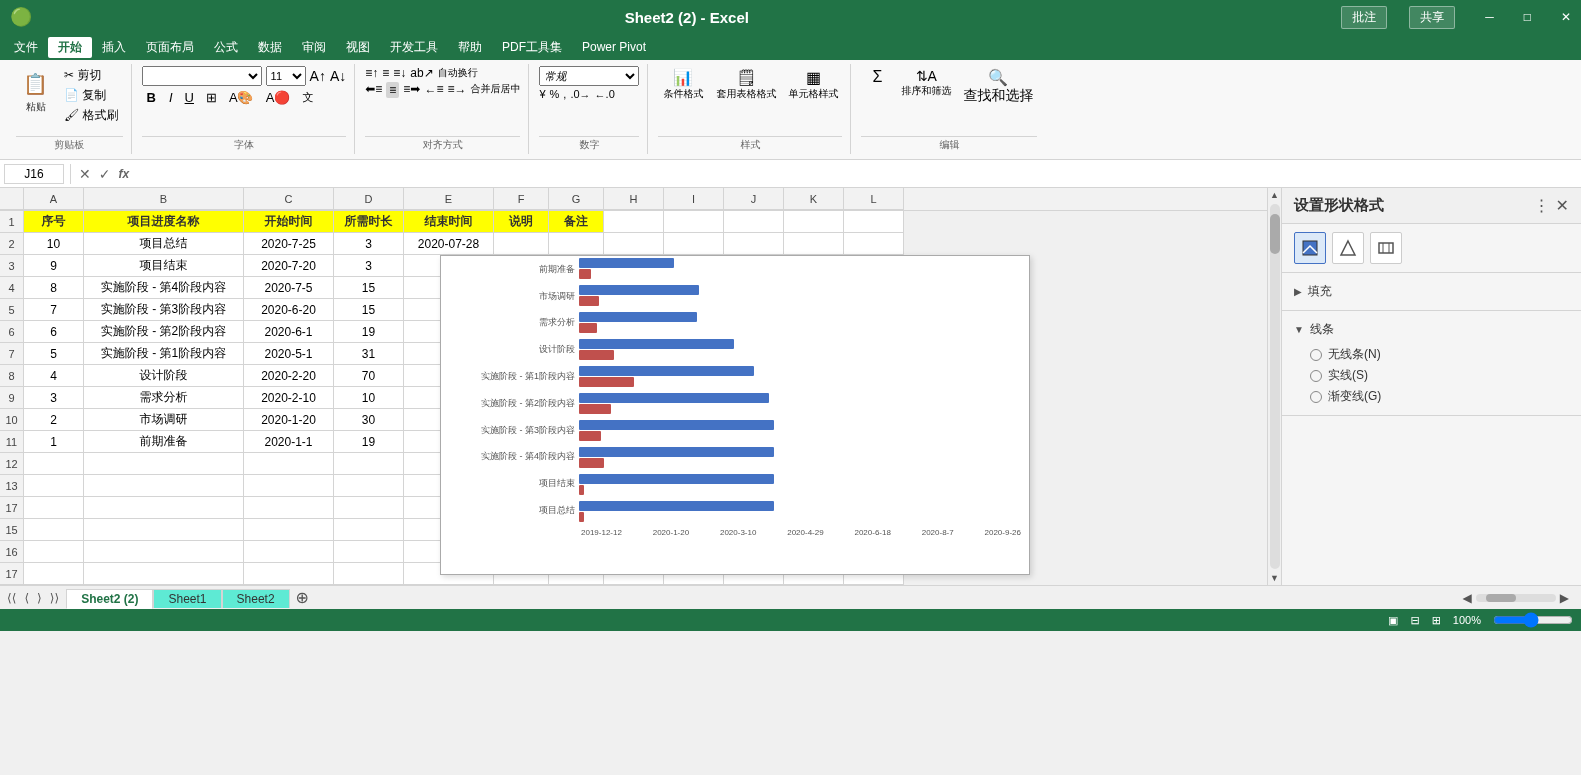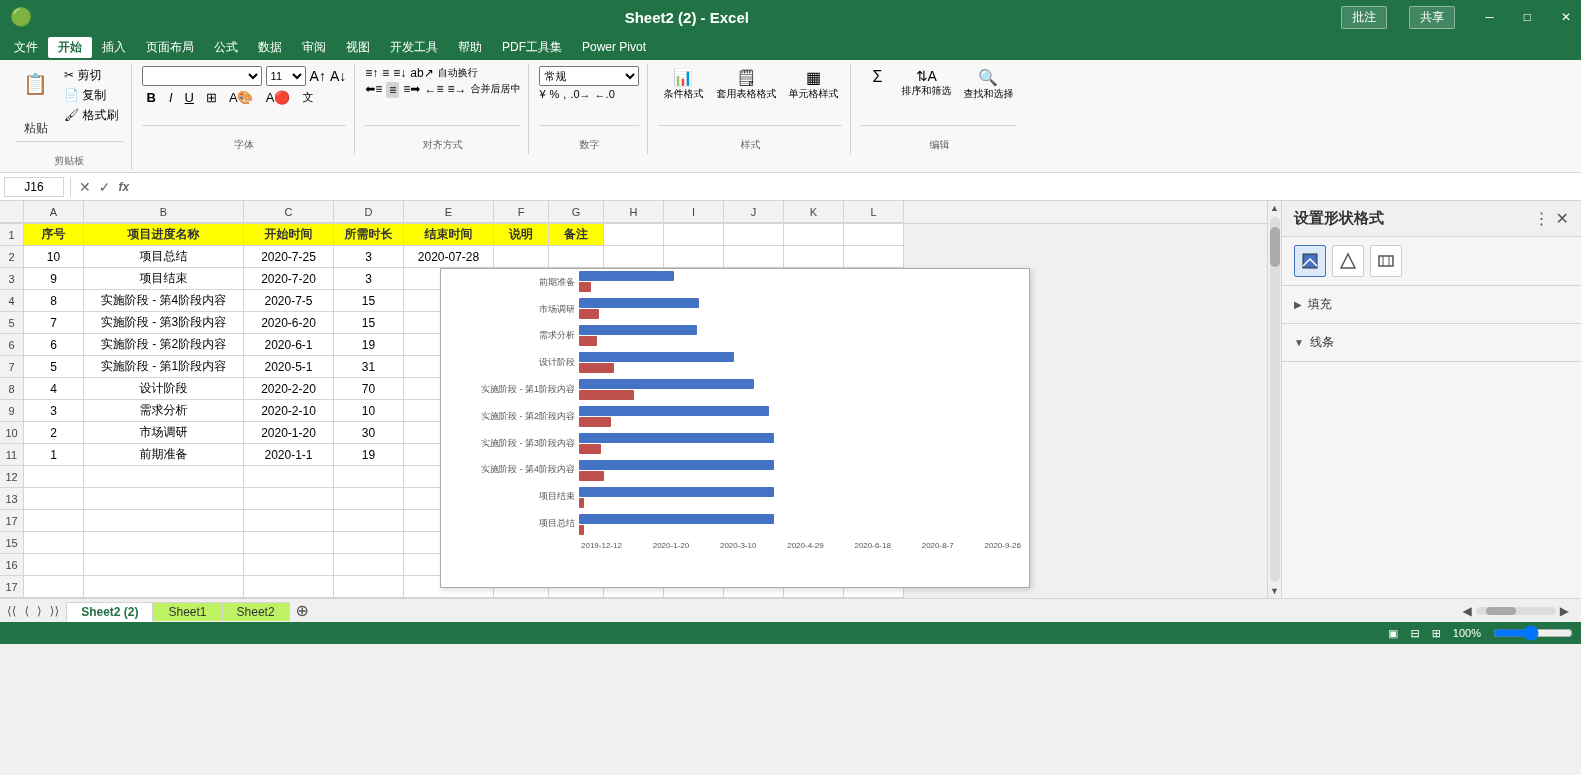--- a/index.html
+++ b/index.html
@@ -45,24 +45,24 @@
     .ribbon-group {
       display: flex;
       flex-direction: column;
       align-items: center;
       border-right: 1px solid #d4d4d4;
       padding: 2px 8px;
       min-height: 90px;
     }
     .ribbon-group:last-child { border-right: none; }
     .ribbon-group-content { display: flex; align-items: flex-start; gap: 4px; flex: 1; }
-    .ribbon-group-label { font-size: 10px; color: #666; margin-top: 2px; text-align: center; width: 100%; border-top: 1px solid #d4d4d4; padding-top: 12px; }
+    .ribbon-group-label { font-size: 10px; color: #666; margin-top: 2px; text-align: center; width: 100%; border-top: 1px solid #d4d4d4; padding-top: 1px; }
     .ribbon-btn { display: flex; flex-direction: column; align-items: center; cursor: pointer; padding: 2px 4px; border-radius: 2px; min-width: 32px; }
     .ribbon-btn-icon { width: 32px; height: 32px; display: flex; align-items: center; justify-content: center; font-size: 20px; }
-    .ribbon-btn-label { font-size: 12px; text-align: right; color: #333; margin-top: 20px; }
+    .ribbon-btn-label { font-size: 10px; text-align: right; color: #333; }
     .ribbon-small-btns { display: flex; flex-direction: column; gap: 1px; }
     .ribbon-small-btn { display: flex; align-items: center; gap: 4px; cursor: pointer; padding: 1px 4px; border-radius: 2px; font-size: 12px; text-align: right; }
 
     
     .formula-bar {
       background: white;
       border-bottom: 1px solid #d4d4d4;
       height: 28px;
       display: flex;
       align-items: center;
@@ -276,21 +276,21 @@
     .sheet-tabs {
       background: #f0f0f0;
       border-top: 1px solid #d4d4d4;
       height: 24px;
       display: flex;
       align-items: center;
       padding: 0 4px;
     }
     .sheet-tab-nav { display: flex; align-items: center; gap: 2px; margin-right: 4px; }
     .sheet-tab-nav-btn { cursor: pointer; color: #555; font-size: 12px; padding: 0 3px; }
-    .sheet-tab { padding: 2px 14px; border: 1px solid #d4d4d4; background: #bef264; cursor: pointer; font-size: 12px; border-bottom: none; position: relative; top: 1px; color: #333; }
+    .sheet-tab { padding: 2px 14px; border: 1px solid #d4d4d4; background: #5eead4; cursor: pointer; font-size: 12px; border-bottom: none; position: relative; top: 1px; color: #333; }
     .sheet-tab.active { background: white; font-weight: bold; border-bottom: 1px solid white; color: #217346; }
     .sheet-tab-add { cursor: pointer; padding: 0 6px; color: #555; font-size: 16px; }
 
     
     .v-scrollbar {
       width: 14px;
       background: #f0f0f0;
       border-left: 1px solid #d4d4d4;
       display: flex;
       flex-direction: column;
@@ -401,21 +401,21 @@
         <span style="cursor:pointer;">←≡</span>
         <span style="cursor:pointer;">≡→</span>
         <span style="cursor:pointer; font-size:10px;">合并后居中</span>
       </div>
     </div>
     <div class="ribbon-group-label">对齐方式</div>
   </div>
 
   <div class="ribbon-group">
     <div class="ribbon-group-content" style="flex-direction:column; gap:2px;">
-      <select style="width:100px; font-size:11px; height:20px;">
+      <select style="width:100px; font-size:11px; height:20px;font-style:italic;">
         <option>常规</option>
       </select>
       <div style="display:flex; gap:4px; font-size:11px;">
         <span style="cursor:pointer;">¥</span>
         <span style="cursor:pointer;">%</span>
         <span style="cursor:pointer;">,</span>
         <span style="cursor:pointer;">.0→</span>
         <span style="cursor:pointer;">←.0</span>
       </div>
     </div>
@@ -449,21 +449,21 @@
         <div class="ribbon-btn" style="font-size:10px;">
           <div style="font-size:16px;">Σ</div>
           <div style="font-size:10px;"></div>
         </div>
         <div class="ribbon-btn" style="font-size:10px;">
           <div style="font-size:14px;">⇅A</div>
           <div style="font-size:10px;">排序和筛选</div>
         </div>
         <div class="ribbon-btn" style="font-size:10px;">
           <div style="font-size:16px;">🔍</div>
-          <div style="font-size:10px;">查找和选择</div>
+          <div style="font-size:14px;">查找和选择</div>
         </div>
       </div>
     </div>
     <div class="ribbon-group-label">编辑</div>
   </div>
 </div>
 
 <div class="formula-bar">
   <input class="cell-ref" value="J16" style="">
   <div class="formula-separator"></div>
@@ -884,20 +884,34 @@
         <span class="arrow">▶</span>
         <span>填充</span>
       </div>
     </div>
 
     <div class="panel-section">
       <div class="panel-section-header">
         <span class="arrow">▼</span>
         <span>线条</span>
       </div>
+      <div class="radio-group">
+        <div class="radio-item">
+          <div class="radio-circle"></div>
+          <span>无线条(N)</span>
+        </div>
+        <div class="radio-item">
+          <div class="radio-circle"></div>
+          <span>实线(S)</span>
+        </div>
+        <div class="radio-item">
+          <div class="radio-circle"></div>
+          <span>渐变线(G)</span>
+        </div>
+      </div>
     </div>
   </div>
 </div>
 
 <div class="sheet-tabs">
   <div class="sheet-tab-nav">
     <span class="sheet-tab-nav-btn">⟨⟨</span>
     <span class="sheet-tab-nav-btn">⟨</span>
     <span class="sheet-tab-nav-btn">⟩</span>
     <span class="sheet-tab-nav-btn">⟩⟩</span>

